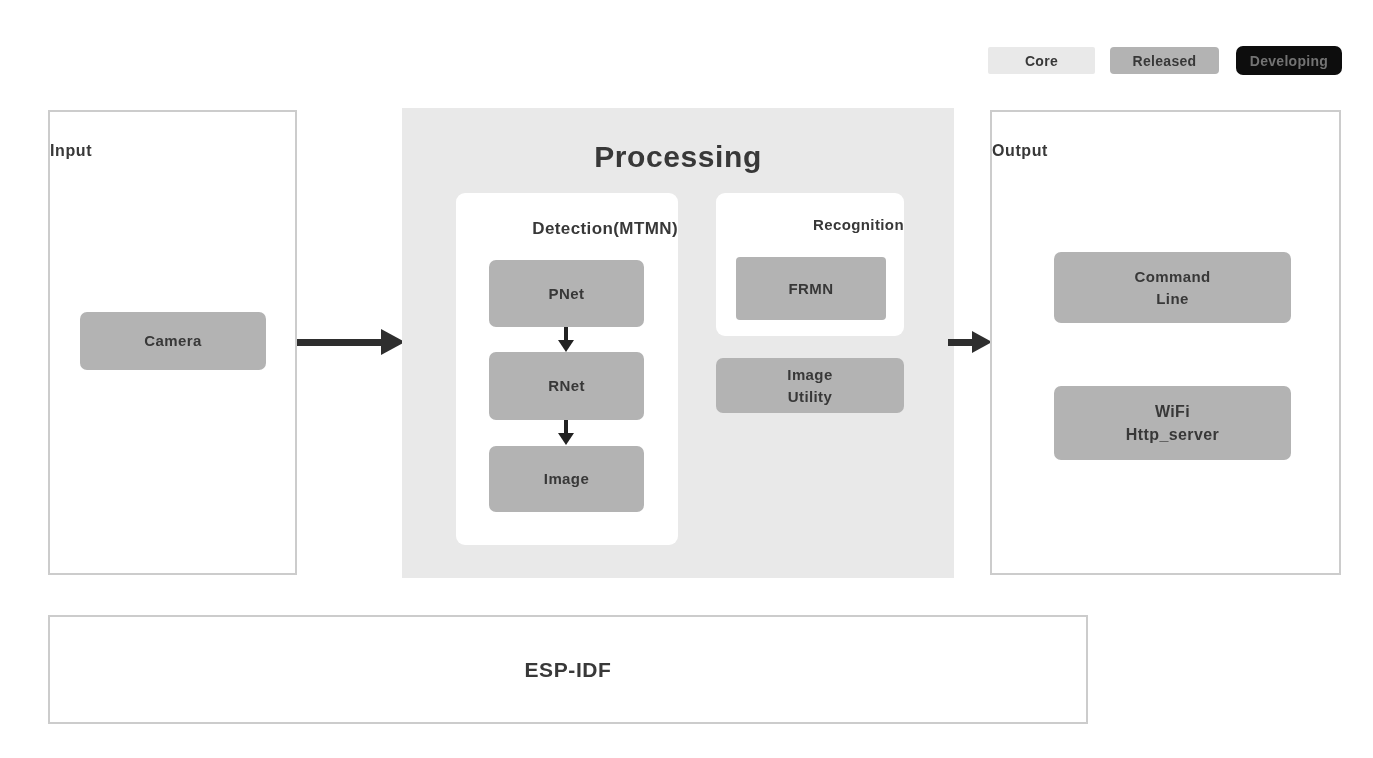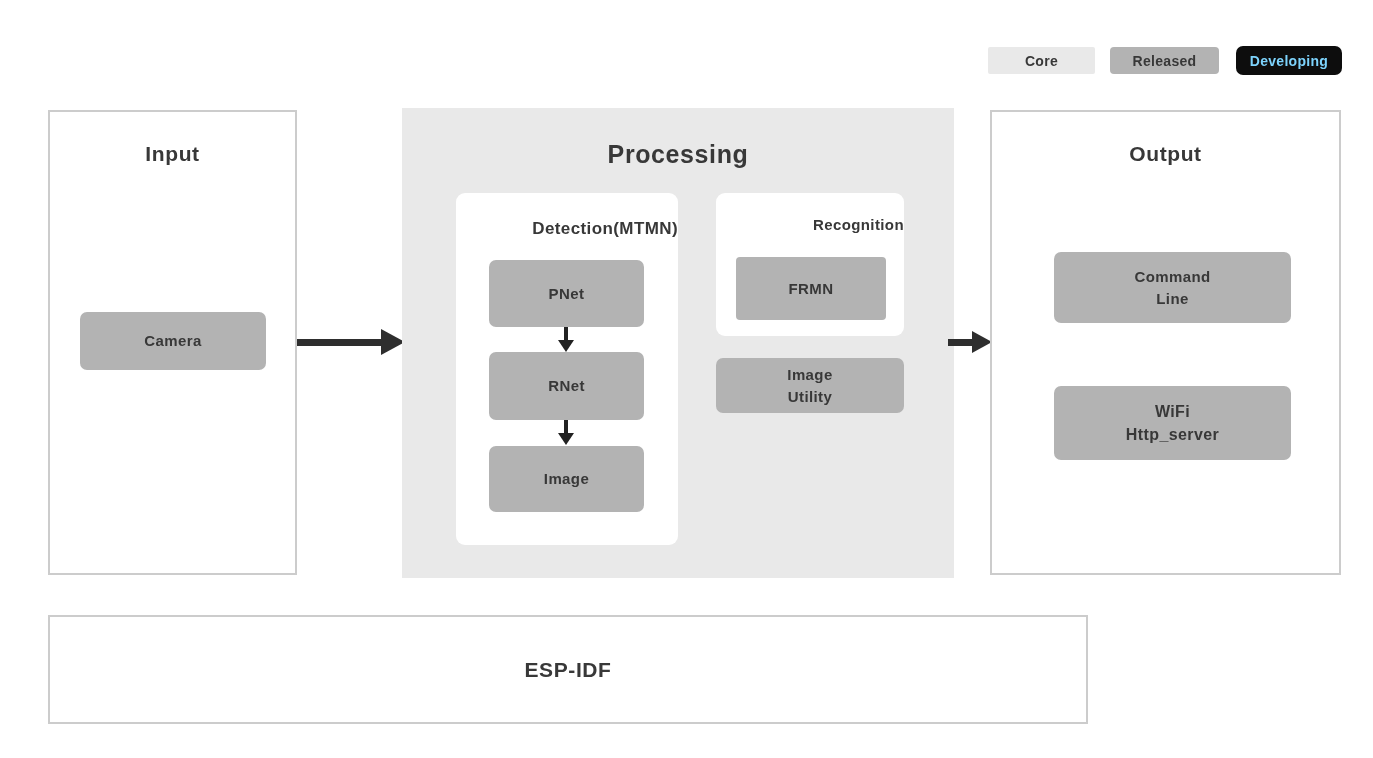--- a/index.html
+++ b/index.html
@@ -9,48 +9,48 @@
     font-family:"Liberation Sans", sans-serif; color:#383838; overflow:hidden;padding-left:42px;
   }
 
   
   .legend-item {
     position:absolute; display:flex; align-items:center; justify-content:center;
     font-weight:bold; font-size:14px; letter-spacing:0.3px;
   }
   .legend-core      { left:988px;  top:47px; width:107px; height:27px; background:#e9e9e9; border-radius:2px; }
   .legend-released  { left:1110px; top:47px; width:109px; height:27px; background:#b3b3b3; border-radius:4px; }
-  .legend-developing{ left:1236px; top:46px; width:106px; height:29px; background:#0d0d0d; color:#7dd3fc; border-radius:7px; }
+  .legend-developing{ left:1236px; top:46px; width:106px; height:29px; background:#0d0d0d; color:#737373; border-radius:7px; }
 
   
   .panel { position:absolute; background:#ffffff; border:2px solid #cccccc; }
   .input-panel  { left:48px;  top:110px; width:249px;  height:465px; }
   .output-panel { left:990px; top:110px; width:351px;  height:465px; }
   .espidf-panel { left:48px;  top:615px; width:1040px; height:109px;
                   display:flex; align-items:center; justify-content:center; }
   .panel-title {
-    position:absolute; top:30px; left:0; right:0; text-align:center;
-    font-size:21px; font-weight:bold; letter-spacing:0.6px;
+    position:absolute; top:30px; left:0; right:0; text-align:left;
+    font-size:16px; font-weight:bold; letter-spacing:0.6px;
   }
   .espidf-title { font-size:21px; font-weight:bold; letter-spacing:0.6px; }
 
   
   .module {
     position:absolute; background:#b3b3b3; border-radius:7px;
     display:flex; flex-direction:column; align-items:center; justify-content:center;
     font-weight:bold; font-size:15px; letter-spacing:0.4px; line-height:1.45;
     text-align:center; color:#383838;
   }
   .camera-module { left:30px; top:200px; width:186px; height:58px; }
 
   
   .proc-panel { position:absolute; left:402px; top:108px; width:552px; height:470px; background:#e9e9e9; }
   .proc-title {
     position:absolute; top:32px; left:0; right:0; text-align:center;
-    font-size:25px; font-weight:bold; letter-spacing:0.6px;
+    font-size:30px; font-weight:bold; letter-spacing:0.6px;
   }
   .subpanel { position:absolute; background:#ffffff; border-radius:9px; }
   .detection-box   { left:54px;  top:85px; width:222px; height:352px; }
   .recognition-box { left:314px; top:85px; width:188px; height:143px; }
   .sub-title { position:absolute; left:0; right:0; text-align:right; font-weight:bold; letter-spacing:0.4px; }
   .detection-title   { top:26px; font-size:17px; }
   .recognition-title { top:23px; font-size:15px; }
   .pnet { left:33px; top:67px;  width:155px; height:67px; }
   .rnet { left:33px; top:159px; width:155px; height:68px; }
   .onet { left:33px; top:253px; width:155px; height:66px; }

